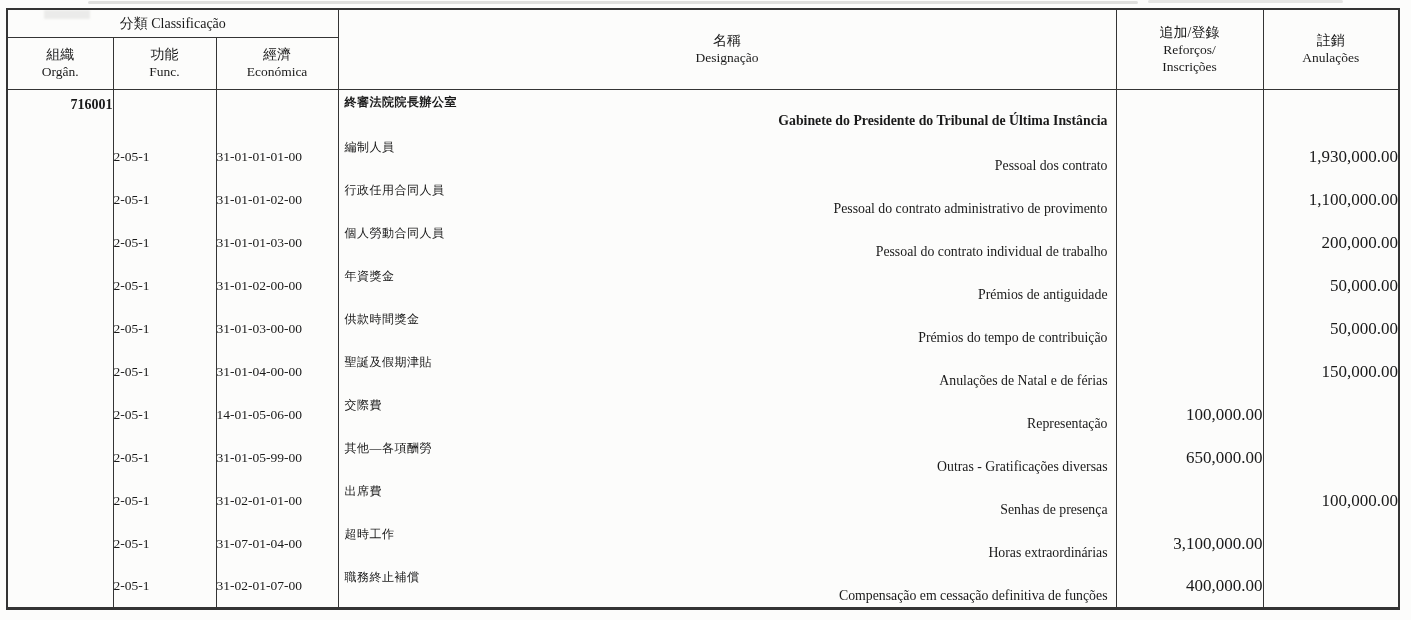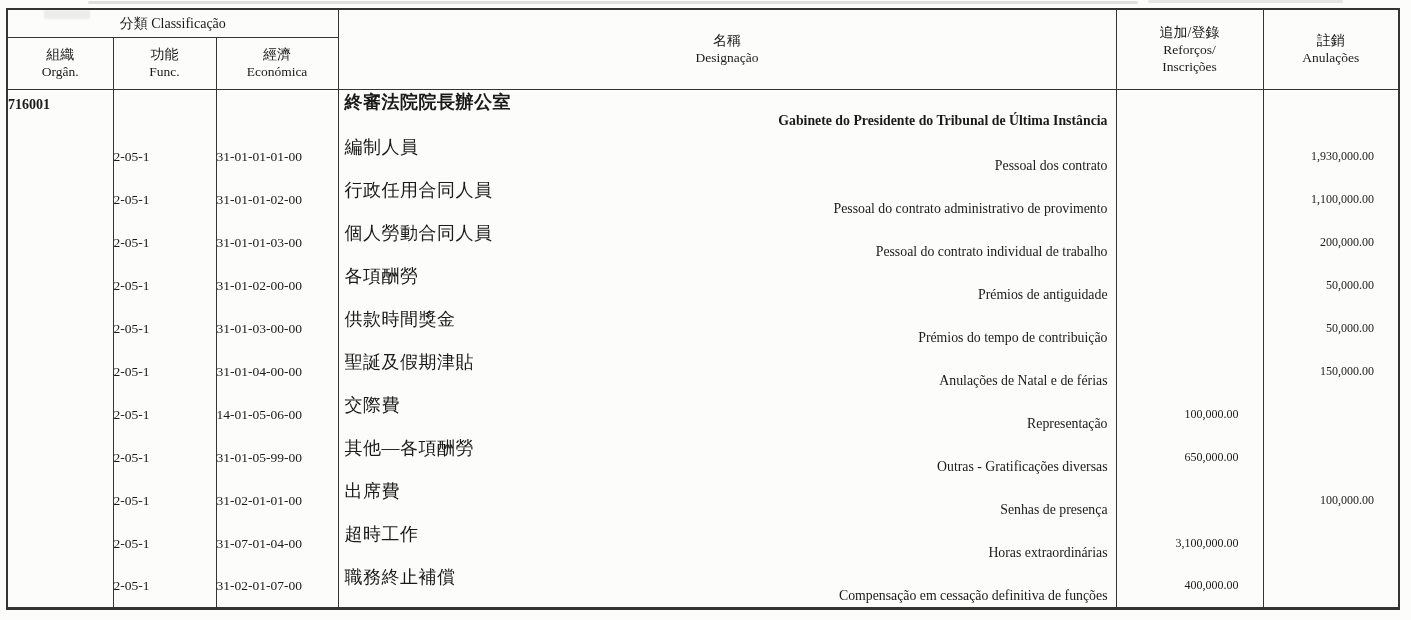--- a/index.html
+++ b/index.html
@@ -60,52 +60,52 @@
   }
   tr.h1 { height: 28px; }
   tr.h2 { height: 52px; }
   tr.dept-row { height: 46px; }
   tr.item-row { height: 43px; }
 
   .hline { display: block; }
   .hline.pt { font-size: 13.5px; }
 
   td.c-organ {
-    text-align: left;
+    text-align: right;
     vertical-align: top;
     padding-top: 7px;
     font-weight: bold;
     font-size: 14px;
   }
   td.c-func, td.c-econ {
     text-align: left;
     vertical-align: middle;
     font-size: 13.5px;
     white-space: nowrap;
   }
   td.c-desig {
     vertical-align: top;
     padding: 3px 8px 0 6px;
   }
   td.c-desig .zh {
-    font-size: 18px;
+    font-size: 12px;
     line-height: 19px;
     letter-spacing: .5px;
   }
   td.c-desig .pt {
     font-size: 13.8px;
     line-height: 17px;
     text-align: right;
   }
   tr.dept-row .zh, tr.dept-row .pt { font-weight: bold; }
   td.c-amt {
     text-align: right;
     vertical-align: middle;
-    padding-right: 24px;
-    font-size: 12px;
+    padding-right: 0;
+    font-size: 17px;
     white-space: nowrap;
   }
 </style>
 </head>
 <body>
 
 <div class="page">
 
   <div class="smudge-a"></div>
   <div class="smudge-b"></div>
@@ -202,21 +202,21 @@
         </td>
         <td class="c-amt"></td>
         <td class="c-amt">200,000.00</td>
       </tr>
 
       <tr class="item-row">
         <td class="c-organ"></td>
         <td class="c-func">2-05-1</td>
         <td class="c-econ">31-01-02-00-00</td>
         <td class="c-desig">
-          <div class="zh">各項酬勞</div>
+          <div class="zh">年資獎金</div>
           <div class="pt">Prémios de antiguidade</div>
         </td>
         <td class="c-amt"></td>
         <td class="c-amt">50,000.00</td>
       </tr>
 
       <tr class="item-row">
         <td class="c-organ"></td>
         <td class="c-func">2-05-1</td>
         <td class="c-econ">31-01-03-00-00</td>

